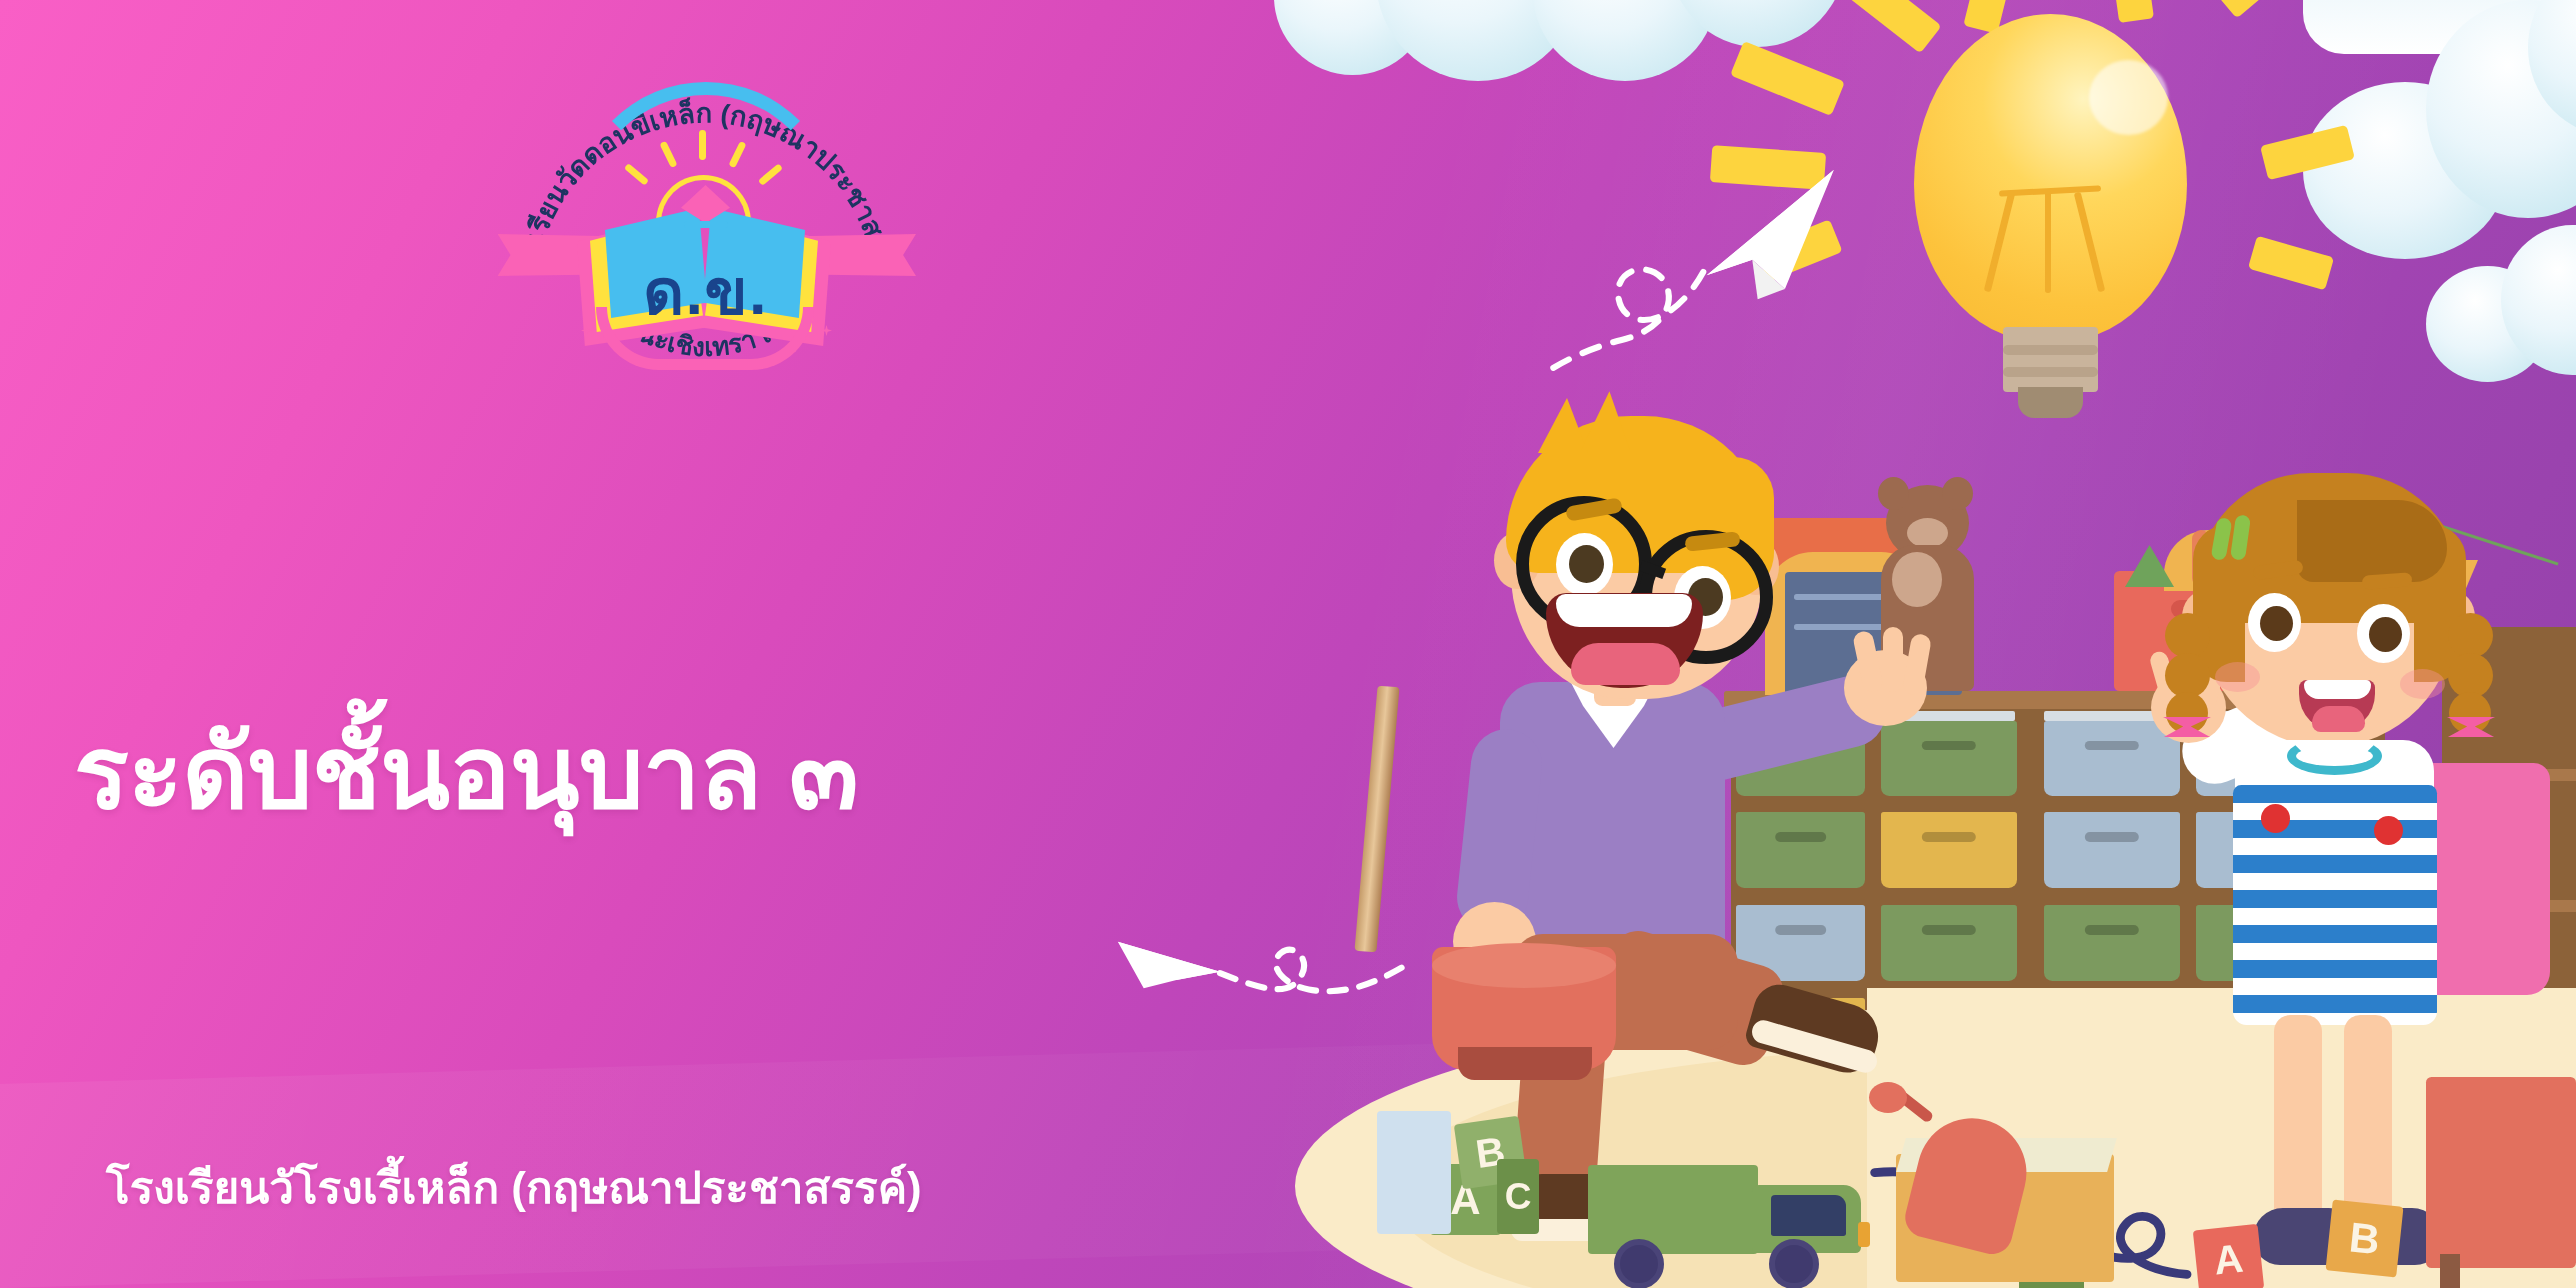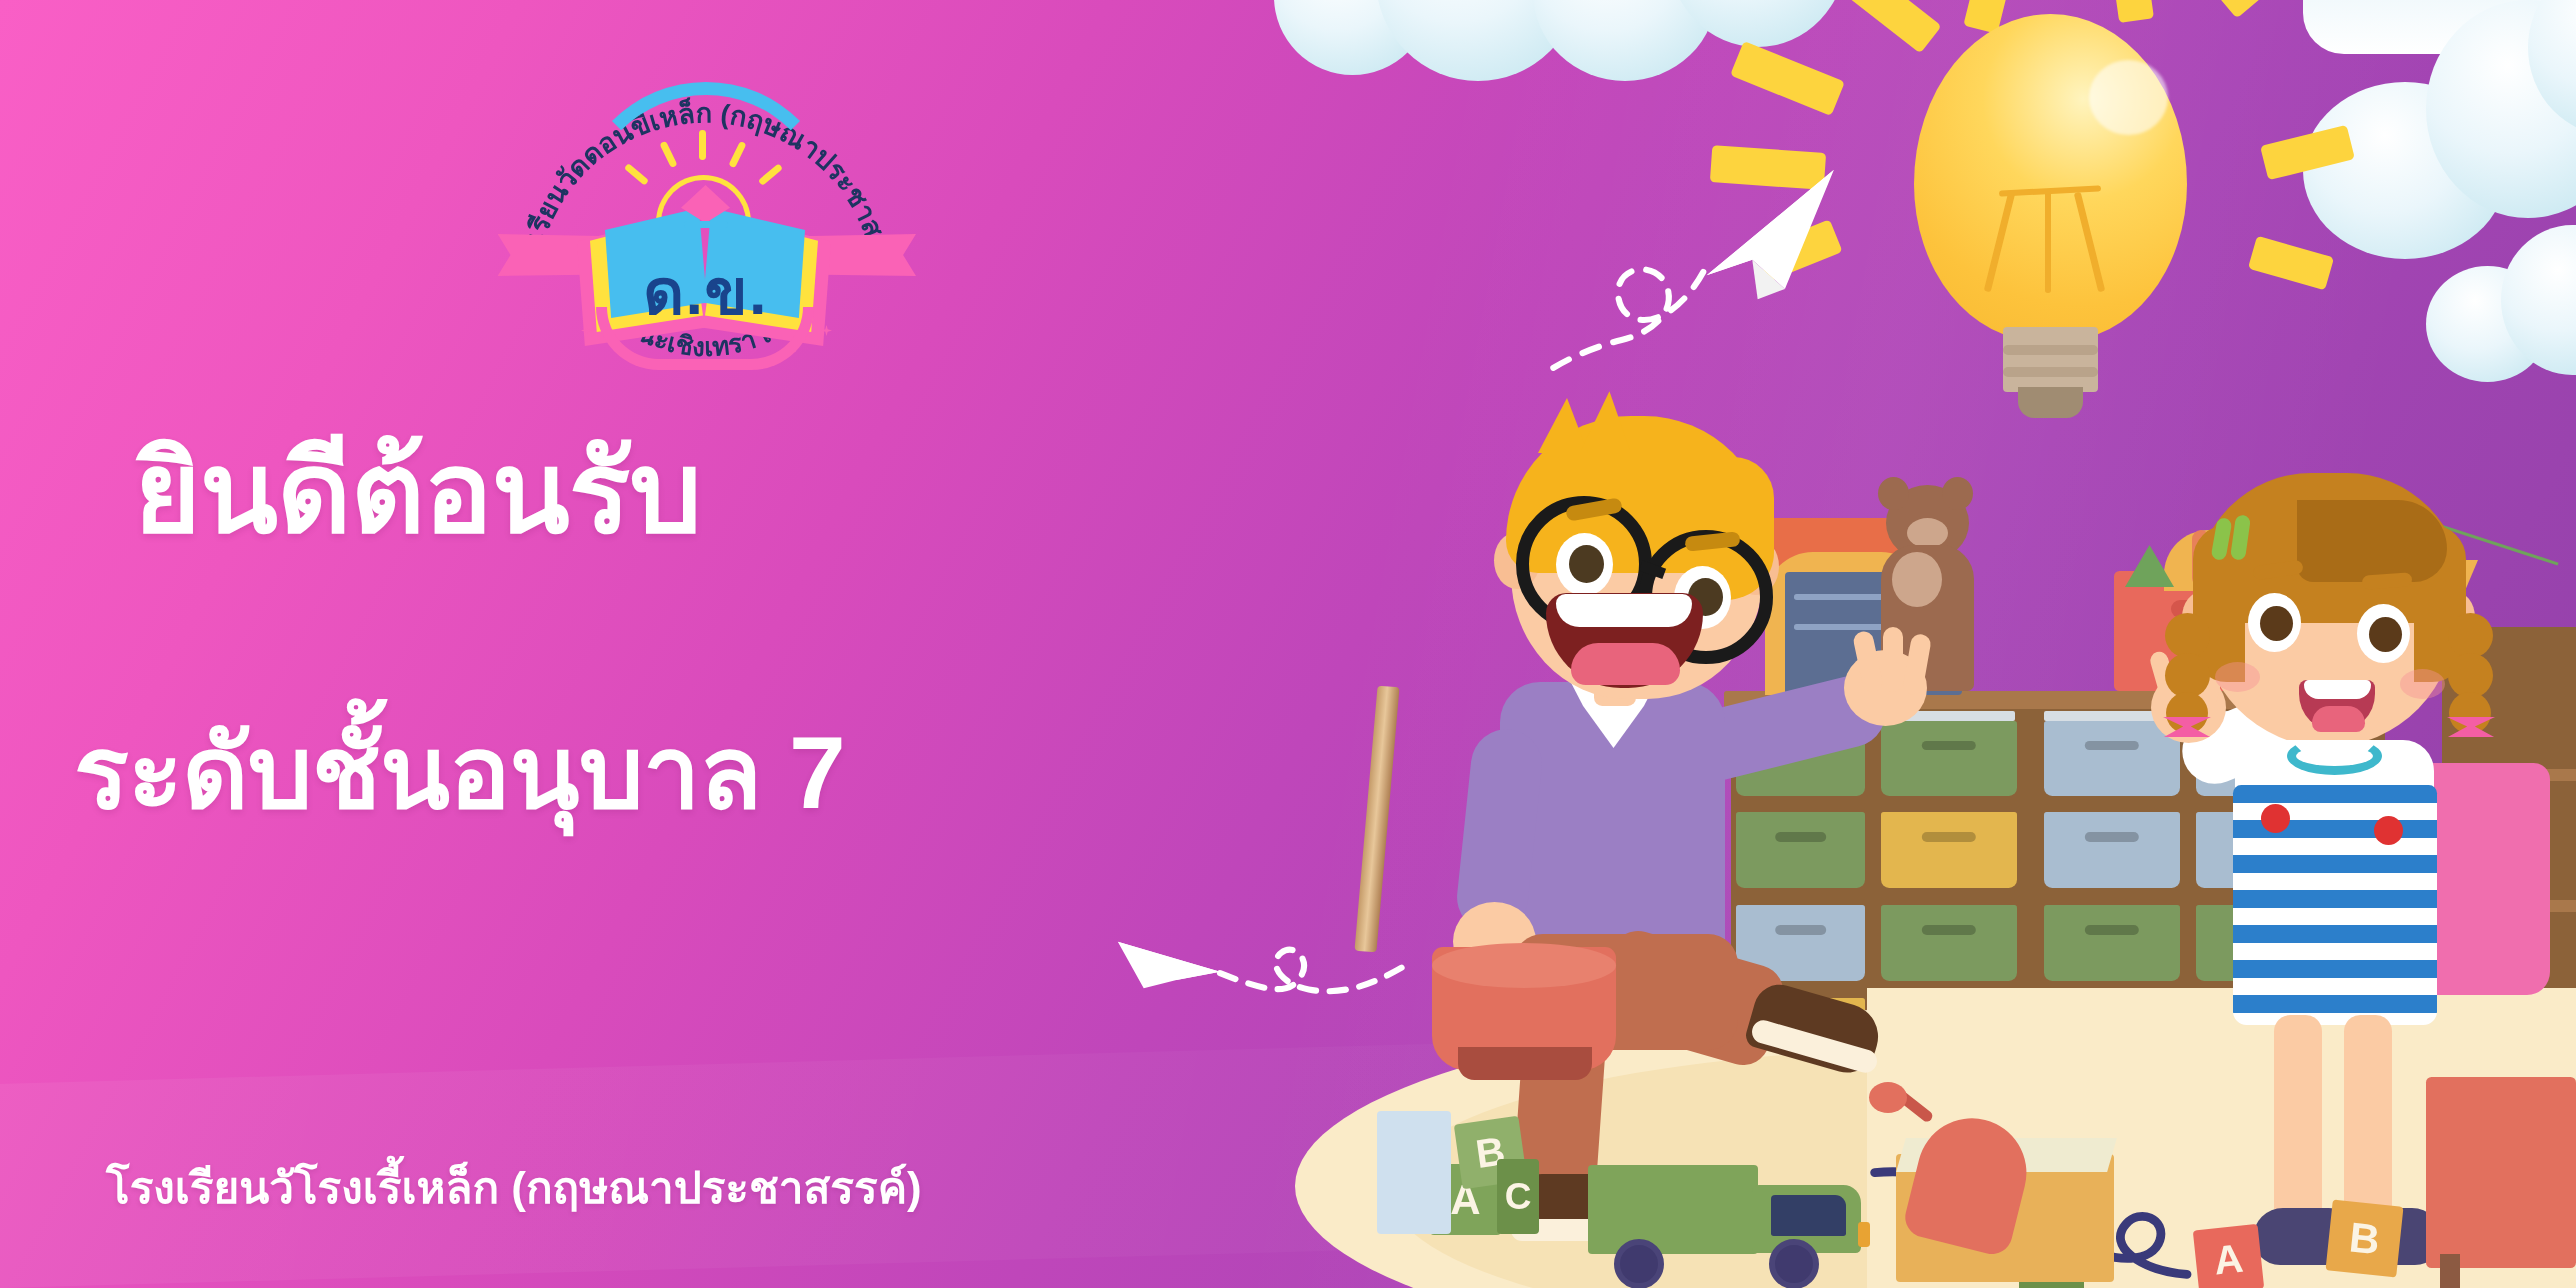--- a/index.html
+++ b/index.html
@@ -202,25 +202,22 @@
     <div class="dk" style="left:0;top:225px;width:100%;text-align:center;font-size:63px;">ด.ข.</div>
 
     <div style="position:absolute;left:95px;top:290px;width:218px;height:63px;border:11.6px solid #FA62B6;
                 border-radius:0 0 116px 116px;border-top:none;"></div>
     <div style="position:absolute;left:80px;top:308px;width:11px;height:11px;background:#FA62B6;
                 clip-path:polygon(50% 0,61% 39%,100% 50%,61% 61%,50% 100%,39% 61%,0 50%,39% 39%);"></div>
     <div style="position:absolute;left:320px;top:308px;width:11px;height:11px;background:#FA62B6;
                 clip-path:polygon(50% 0,61% 39%,100% 50%,61% 61%,50% 100%,39% 61%,0 50%,39% 39%);"></div>
   </div>
 
-  <div class="h-wrap" style="left:134px;top:436px;">
-    <div class="h1">ยินดีต้อนรับ</div>
-  </div>
   <div class="h-wrap" style="left:74px;top:722px;">
-    <div class="h2">ระดับชั้นอนุบาล 7</div>
+    <div class="h2">ระดับชั้นอนุบาล ๓</div>
   </div>
   <div class="foot" style="left:106px;top:1152px;">โรงเรียนวัโรงเรี้เหล็ก (กฤษณาประชาสรรค์)</div>
 
   <div class="shelftop" style="left:1724px;top:691px;width:668px;height:23px;"></div>
   <div class="shelfwood" style="left:1731px;top:709px;width:654px;height:320px;"></div>
 
   <div class="ledge" style="left:1736px;top:711px;width:279px;height:9.5px;"></div>
   <div class="ledge" style="left:2044px;top:711px;width:300px;height:9.5px;"></div>
 
   <div class="bin" style="left:1736px;top:721px;width:129px;height:75px;background:#7C9A5F;">

